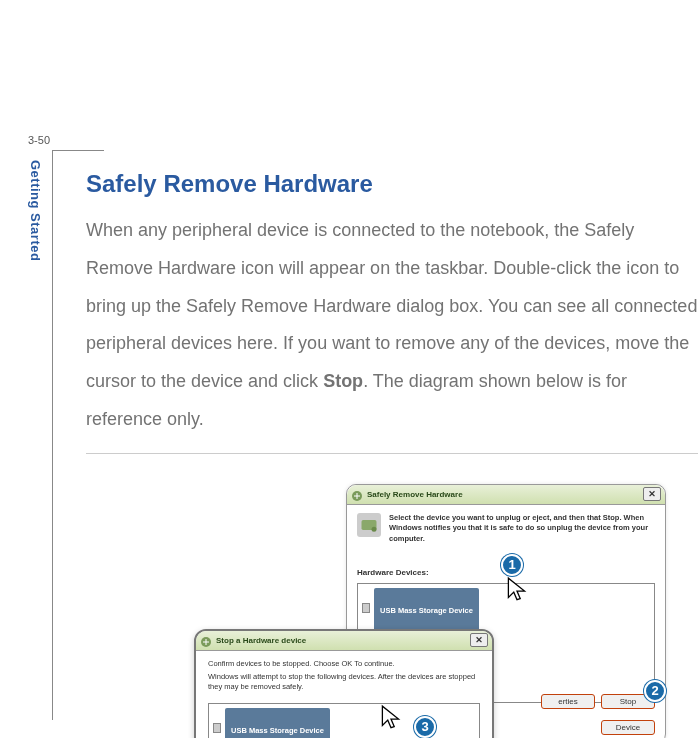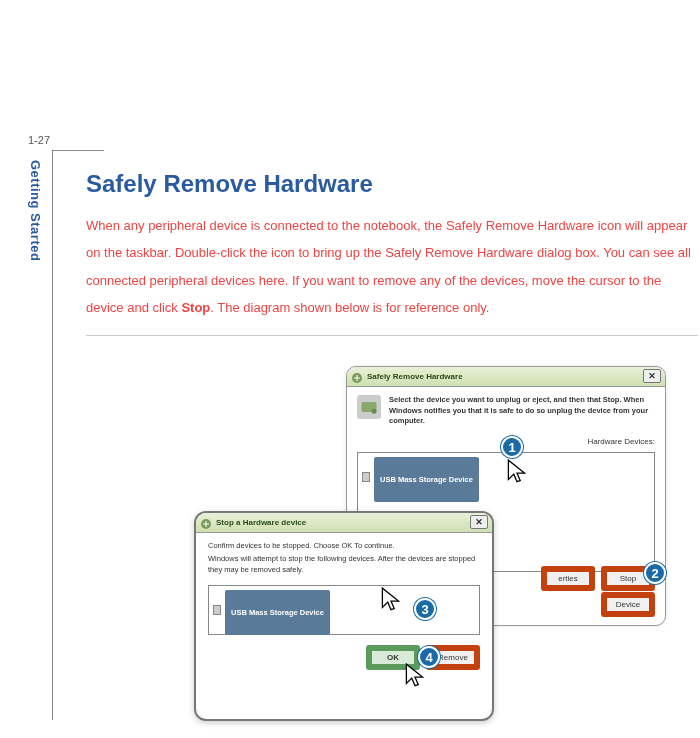--- a/index.html
+++ b/index.html
@@ -6,42 +6,42 @@
   body { width: 700px; height: 738px; font-family: Arial, sans-serif; background: #fff; position: relative; overflow: hidden; }
 
   .page-number { position: absolute; top: 134px; left: 28px; font-size: 11px; color: #555; }
   .vline { position: absolute; top: 150px; left: 52px; width: 1px; height: 570px; background: #888; }
   .vline2 { position: absolute; top: 150px; left: 52px; width: 52px; height: 1px; background: #888; }
 
   .vertical-label { position: absolute; top: 160px; left: 28px; writing-mode: vertical-rl; text-orientation: mixed; color: #2a5aa0; font-weight: bold; font-size: 13px; letter-spacing: 0.5px; }
 
   .content { position: absolute; top: 170px; left: 86px; right: 2px; }
   .title { color: #2a5aa0; font-size: 24px; font-weight: bold; margin-bottom: 14px; }
-  .body-text { font-size: 13px; color: #ef4444; line-height: 2.1; }
+  .body-text { font-size: 18px; color: #737373; line-height: 2.1; }
   .body-text b { font-weight: bold; }
 
   .diagram-area { position: relative; margin-top: 30px; height: 340px; width: 100%; }
 
   
   .dlg1 { position: absolute; left: 260px; top: 0; width: 320px; height: 260px; border: 1px solid #999; border-radius: 10px; background: #fff; box-shadow: 0 0 4px rgba(0,0,0,0.1); }
   .dlg-header { display: flex; align-items: center; height: 20px; background: linear-gradient(#e8f0d8, #d0e0b0); border-bottom: 1px solid #999; border-radius: 10px 10px 0 0; padding: 0 6px; position: relative; }
   .dlg-header-title { font-size: 8px; font-weight: bold; color: #2a4a1a; margin-left: 14px; }
   .dlg-close { position: absolute; right: 4px; top: 2px; width: 18px; height: 14px; border: 1px solid #777; border-radius: 2px; background: #eee; display: flex; align-items: center; justify-content: center; font-size: 9px; font-weight: bold; color: #333; }
   .header-icon { position: absolute; left: 4px; top: 3px; width: 12px; height: 12px; }
 
   .dlg1-desc-wrap { display: flex; padding: 8px 10px; gap: 8px; }
   .dlg1-icon-big { width: 24px; height: 24px; flex-shrink: 0; background: #ccc; border-radius: 3px; display:flex; align-items:center; justify-content:center; }
   .dlg1-desc { font-size: 7.5px; font-weight: bold; color: #333; line-height: 1.4; }
-  .dlg1-label { font-size: 8px; font-weight: normal; color: #333; padding: 0 10px; margin-top: 2px; text-align: right; }
+  .dlg1-label { font-size: 8px; font-weight: bold; color: #333; padding: 0 10px; margin-top: 16px; }
   .dlg1-listbox { margin: 6px 10px 0 10px; height: 120px; border: 1px solid #888; background: #fff; padding: 4px; position: relative; }
   .device-item { display: inline-flex; align-items: center; background: #5a7a9a; color: #fff; font-size: 7.5px; font-weight: bold; padding: 18px 6px; border-radius: 2px; }
   .device-tick { width: 8px; height: 10px; background: #ccc; margin-right: 4px; border: 1px solid #888; display:inline-block; }
   .dlg1-btns { position: absolute; right: 10px; bottom: 34px; display: flex; gap: 6px; }
   .dlg1-close-row { position: absolute; right: 10px; bottom: 8px; }
-  .btn { font-size: 8px; padding: 2px 0; width: 54px; text-align:center; border: 6px solid #c2410c; border-radius: 3px; background: #f0f0f0; color: #333; }
+  .btn { font-size: 8px; padding: 2px 0; width: 54px; text-align:center; border: 1px solid #c2410c; border-radius: 3px; background: #f0f0f0; color: #333; }
 
   
   .dlg2 { position: absolute; left: 108px; top: 145px; width: 300px; height: 210px; border: 2px solid #777; border-radius: 12px; background: #fff; box-shadow: 0 2px 6px rgba(0,0,0,0.2); }
   .dlg2 .dlg-header { border-radius: 10px 10px 0 0; }
   .dlg2-text1 { font-size: 7.5px; color: #333; padding: 8px 12px 4px 12px; }
   .dlg2-text2 { font-size: 7.5px; color: #333; padding: 0 12px 6px 12px; line-height: 1.4; }
   .dlg2-listbox { margin: 4px 12px; height: 50px; border: 1px solid #888; background: #fff; padding: 4px; }
   .dlg2-btns { display: flex; gap: 6px; justify-content: flex-end; padding: 6px 12px; }
   .btn-ok { border-color: #5a9a5a; background: #d8ead8; font-weight: bold; }
 
@@ -57,21 +57,21 @@
   .cursor svg { width: 22px; height: 28px; }
   .cur1 { left: 420px; top: 92px; }
   .cur3 { left: 294px; top: 220px; }
   .cur4 { left: 318px; top: 296px; }
 
   .hr { border: none; border-top: 1px solid #ccc; margin-top: 14px; margin-bottom: 6px; }
 </style>
 </head>
 <body>
 
-<div class="page-number">1-27</div>
+<div class="page-number">3-50</div>
 <div class="vline2"></div>
 <div class="vline"></div>
 <div class="vertical-label">Getting Started</div>
 
 <div class="content">
   <div class="title">Safely Remove Hardware</div>
   <div class="body-text">
     <span>When any peripheral device is connected to the notebook, the Safely Remove Hardware icon will appear on the taskbar.   Double-click the icon to bring up the Safely Remove Hardware dialog box. You can see all connected peripheral devices here.   If you want to remove any of the devices, move the cursor to the device and click </span><b>Stop</b><span>.   The diagram shown below is for reference only.</span>
   </div>
   <hr class="hr">

